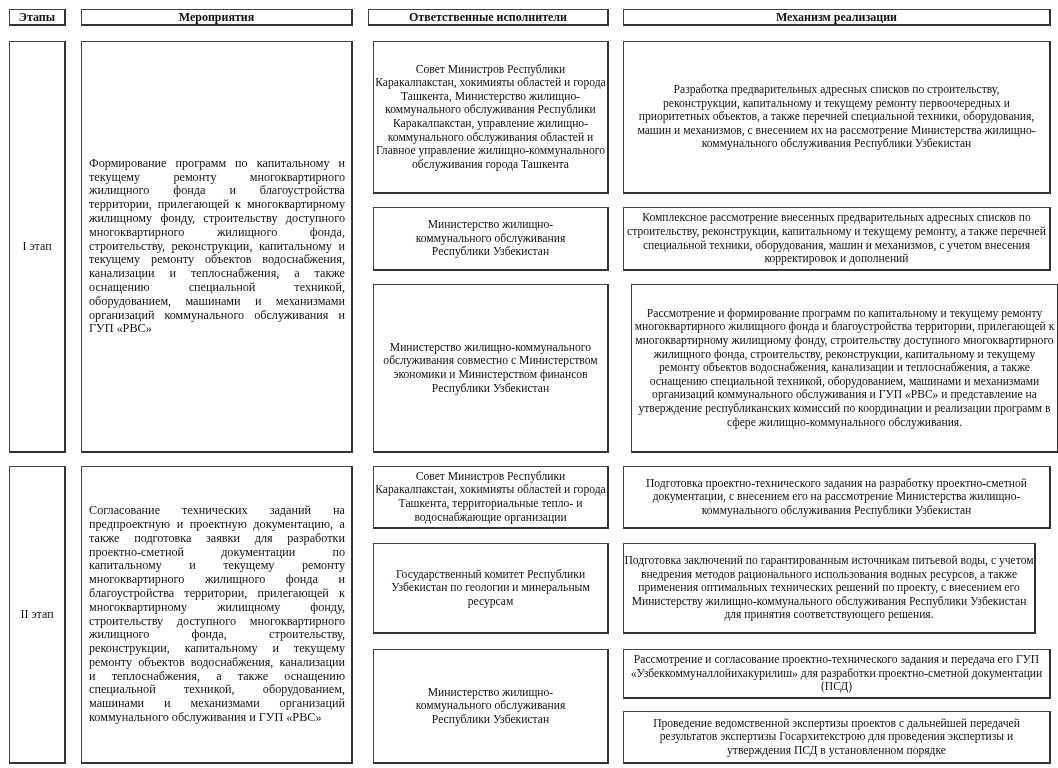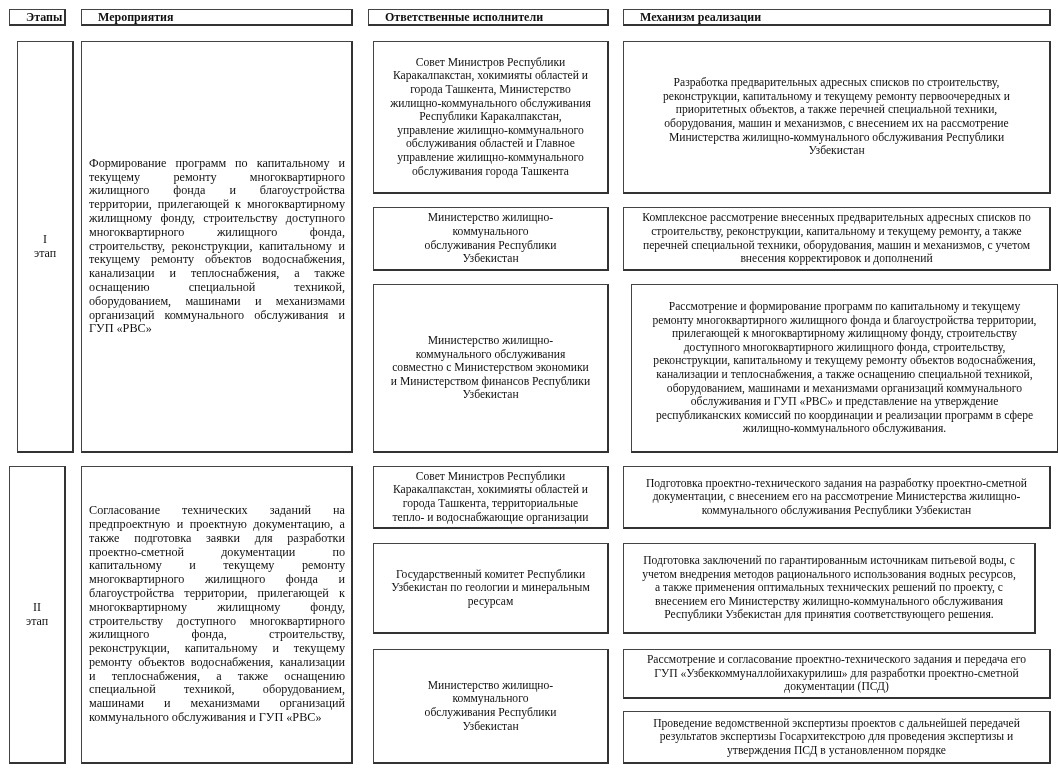--- a/index.html
+++ b/index.html
@@ -1,21 +1,21 @@
 <!DOCTYPE html>
 <html><head>
 <meta charset="utf-8">
 <style>
   html, body { margin:0; padding:0; background:#ffffff; }
   body { width:1058px; height:768px; position:relative; overflow:hidden;
          font-family:"Liberation Serif", "DejaVu Serif", serif; color:#111; }
   .box { position:absolute; box-sizing:border-box; border:1px solid #444;
          border-right:2px solid #333; border-bottom:2px solid #333;
-         background:#fff; display:flex; align-items:center; justify-content:flex-start;
-         text-align:center; font-size:11.6px; line-height:13.6px; padding:0 16px; }
+         background:#fff; display:flex; align-items:center; justify-content:center;
+         text-align:center; font-size:11.6px; line-height:13.6px; padding:0 0; }
   .hdr { font-weight:bold; font-size:12px; line-height:14px; }
   .just { text-align:justify; text-align-last:left; justify-content:flex-start;
           padding:0 6px 0 7px; font-size:12.2px; line-height:13.8px; }
   .just span { display:block; width:100%; }
   .stage { font-size:12px; }
 </style>
 </head>
 <body>
 
 <div class="box hdr" style="left:9px;top:9px;width:57px;height:17px;">
@@ -24,21 +24,21 @@
 <div class="box hdr" style="left:81px;top:9px;width:272px;height:17px;">
   <span>Мероприятия</span>
 </div>
 <div class="box hdr" style="left:368px;top:9px;width:241px;height:17px;">
   <span>Ответственные исполнители</span>
 </div>
 <div class="box hdr" style="left:623px;top:9px;width:428px;height:17px;">
   <span>Механизм реализации</span>
 </div>
 
-<div class="box stage" style="left:9px;top:41px;width:57px;height:412px;margin-left:8px;">
+<div class="box stage" style="left:9px;top:41px;width:57px;height:412px;">
   <span>I этап</span>
 </div>
 <div class="box just" style="left:81px;top:41px;width:272px;height:412px;justify-content:flex-end;">
   <span>Формирование программ по капитальному и текущему ремонту многоквартирного жилищного фонда и благоустройства территории, прилегающей к многоквартирному жилищному фонду, строительству доступного многоквартирного жилищного фонда, строительству, реконструкции, капитальному и текущему ремонту объектов водоснабжения, канализации и теплоснабжения, а также оснащению специальной техникой, оборудованием, машинами и механизмами организаций коммунального обслуживания и ГУП «РВС»</span>
 </div>
 
 <div class="box" style="left:373px;top:41px;width:236px;height:153px;">
   <span>Совет Министров Республики Каракалпакстан, хокимияты областей и города Ташкента, Министерство жилищно-коммунального обслуживания Республики Каракалпакстан, управление жилищно-коммунального обслуживания областей и Главное управление жилищно-коммунального обслуживания города Ташкента</span>
 </div>
 <div class="box" style="left:373px;top:207px;width:236px;height:64px;">

